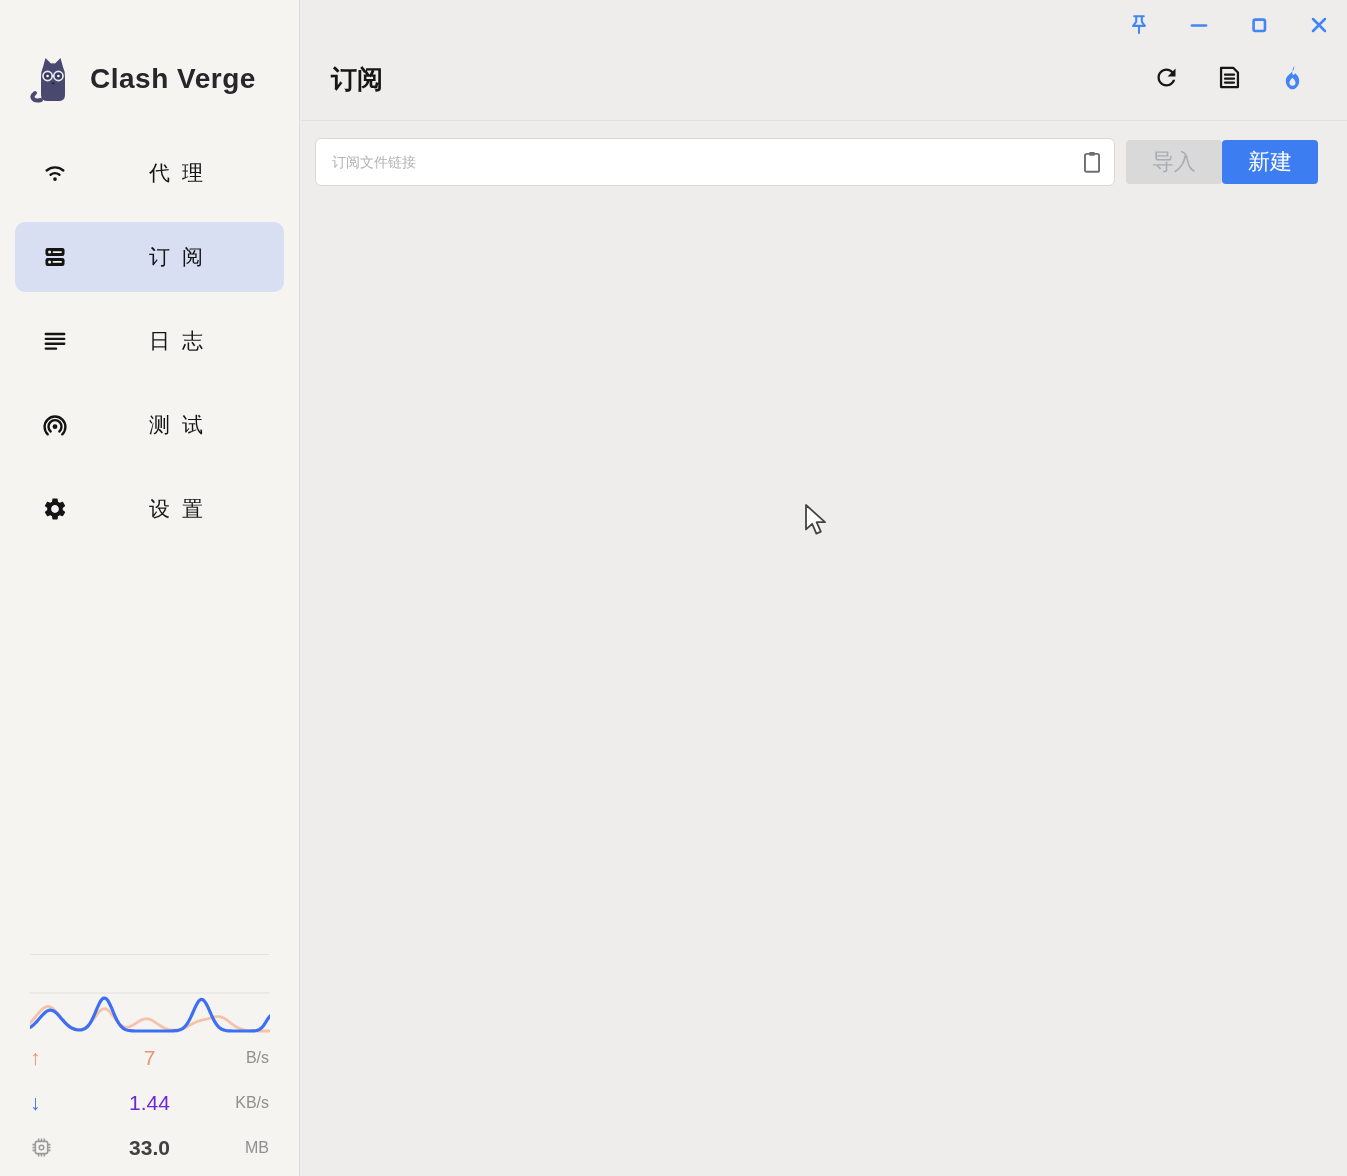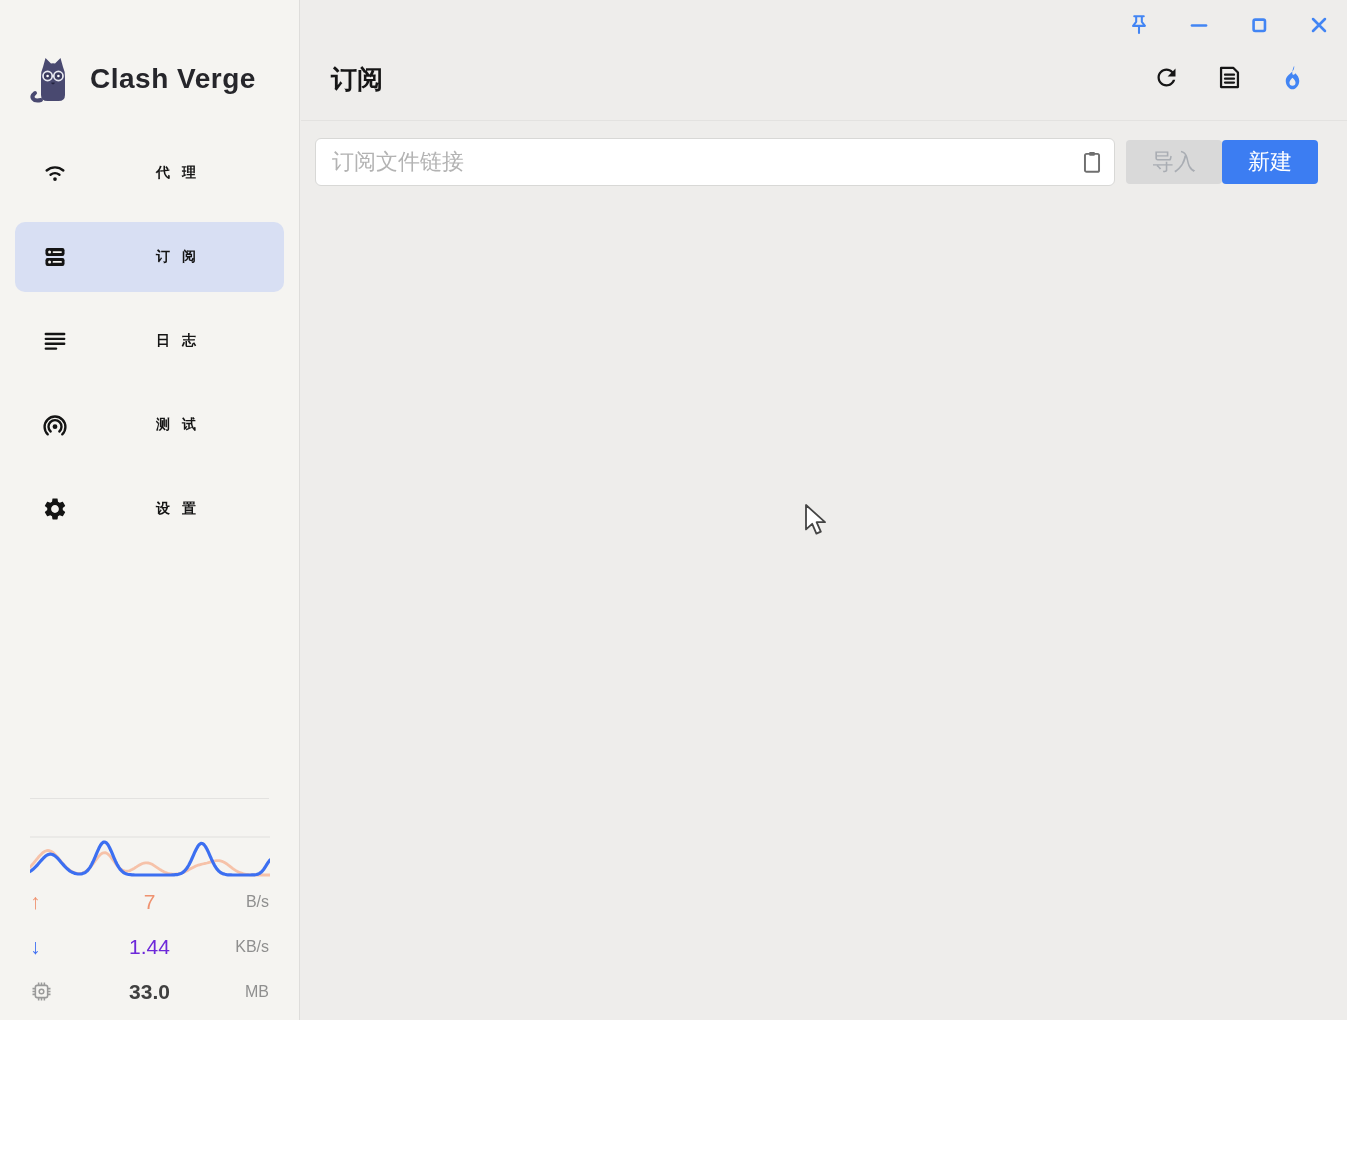--- a/index.html
+++ b/index.html
@@ -1,33 +1,33 @@
 <!DOCTYPE html>
 <html><head>
 <meta charset="utf-8">
 <style>
   * { margin:0; padding:0; box-sizing:border-box; }
   html,body { width:1347px; height:1176px; overflow:hidden;
     font-family:"Liberation Sans","DejaVu Sans",sans-serif; }
-  .app { position:relative; width:1347px; height:1020px; background:#eeedeb; }
+  .app { position:relative; width:1347px; height:1176px; background:#eeedeb; }
 
   
   .sidebar { position:absolute; left:0; top:0; bottom:0; width:300px;
     background:#f5f4f1; border-right:1px solid #dedddb; }
   .logo-row { display:flex; align-items:center; margin:52px 0 0 28px; }
   .logo-row svg { display:block; }
   .app-name { font-size:28px; font-weight:800; color:#26262b; margin-left:12px;
     letter-spacing:0.5px; }
   .nav { margin-top:32px; }
   .nav-item { height:70px; margin:0 15px 14px 15px; border-radius:10px;
     display:flex; align-items:center; cursor:pointer; }
   .nav-item.active { background:#d8dff3; }
   .nav-icon { width:26px; height:26px; margin-left:27px; flex:0 0 auto; }
   .nav-icon svg { width:26px; height:26px; display:block; }
-  .nav-label { flex:1; text-align:center; font-size:14px; font-weight:700;
+  .nav-label { flex:1; text-align:center; font-size:21px; font-weight:400;
     color:#151515; letter-spacing:12px; text-indent:12px; }
 
   
   .traffic { position:absolute; left:0; right:0; bottom:0; padding:0 30px 6px 30px; }
   .t-divider { border:none; border-top:1px solid #e3e2e0; margin-bottom:34px; }
   #sparkline { display:block; width:240px; height:46px; }
   .t-row { position:relative; height:45px; display:flex; align-items:center; }
   .t-icon { width:26px; flex:0 0 auto; font-size:21px; line-height:1; }
   .t-icon.up { color:#ef9270; }
   .t-icon.down { color:#3f6ff2; }
@@ -47,21 +47,21 @@
     display:flex; align-items:center; }
   .page-title { font-size:26px; font-weight:700; color:#161616; }
   .header-actions { margin-left:auto; display:flex; align-items:center; }
   .h-btn { width:30px; height:30px; margin-left:33px; display:flex;
     align-items:center; justify-content:center; cursor:pointer; }
   .h-divider { position:absolute; top:120px; left:0; right:0;
     border-top:1px solid #e3e2e0; }
   .toolbar { position:absolute; top:138px; left:14px; display:flex; }
   .url-wrap { position:relative; width:800px; height:48px; }
   .url-input { width:100%; height:100%; border:1px solid #d8d8d6; border-radius:6px;
-    background:#fff; padding:0 48px 0 16px; font-size:22px; color:#333; outline:none;
+    background:#fff; padding:0 48px 0 16px; font-size:14px; color:#333; outline:none;
     font-family:"Liberation Sans","DejaVu Sans",sans-serif; }
   .url-input::placeholder { color:#b3b3b3; }
   .paste-btn { position:absolute; right:10px; top:11px; width:26px; height:26px;
     cursor:pointer; }
   .btn { height:44px; width:96px; margin-top:2px; border:none; border-radius:4px;
     font-size:22px; cursor:pointer; display:flex; align-items:center;
     justify-content:center; font-family:Liberation Serif, serif; }
   .btn.import { margin-left:11px; background:#d9d9d9; color:#a9adb3; }
   .btn.new { margin-left:0; background:#3c7df2; color:#fff; }
 

